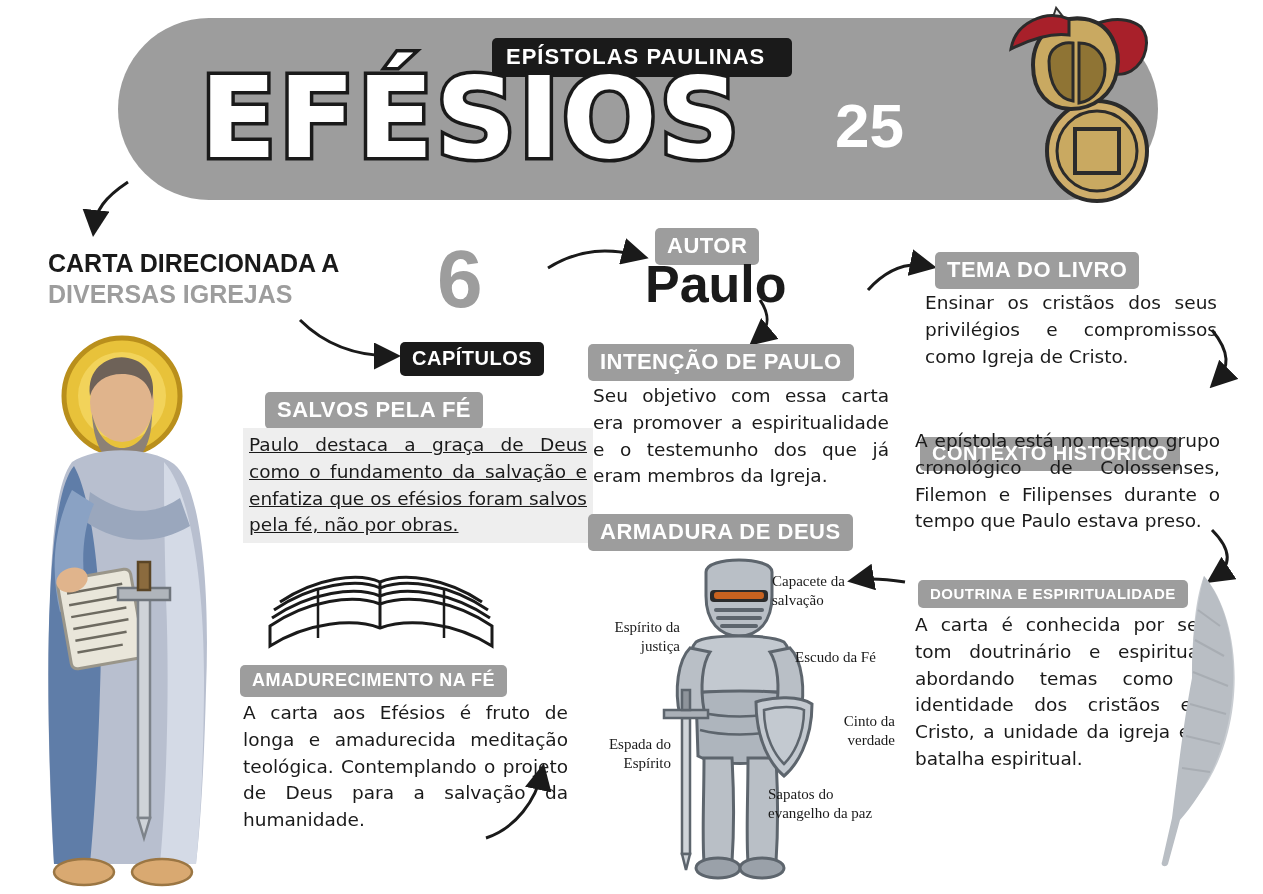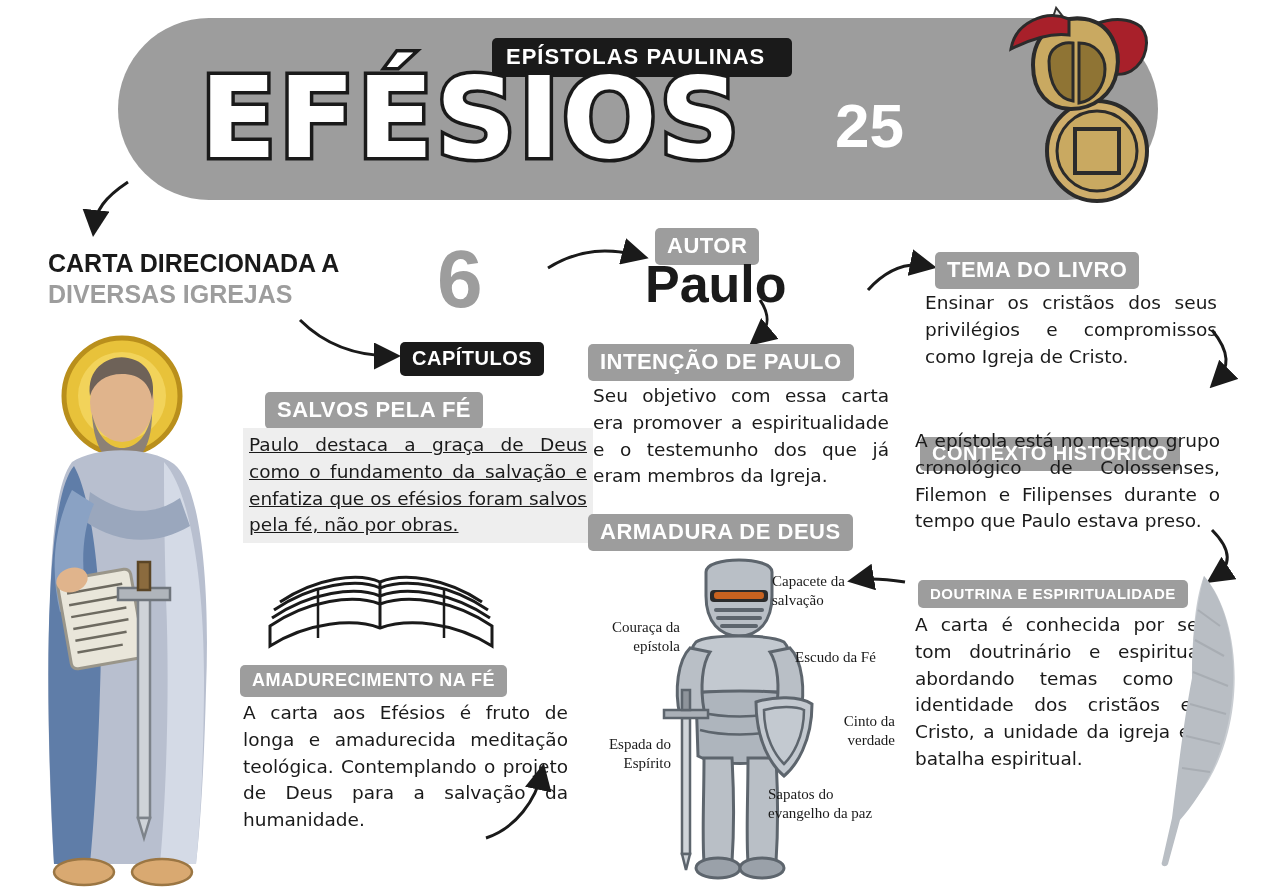--- a/index.html
+++ b/index.html
@@ -321,21 +321,21 @@
   <path d="M96 152 C114 146 140 146 152 154 C152 192 136 216 124 226 C112 216 96 192 96 152 Z" fill="#c3c9d0" stroke="#5d656d" stroke-width="3"></path>
   <path d="M104 160 C118 156 136 156 144 160 C144 188 132 206 124 214 C116 206 104 188 104 160 Z" fill="none" stroke="#5d656d" stroke-width="2.5"></path>
 
   <rect x="22" y="168" width="8" height="136" fill="#cfd4d9" stroke="#5d656d" stroke-width="2.5"></rect>
   <rect x="4" y="160" width="44" height="8" fill="#aab0b7" stroke="#5d656d" stroke-width="2.5"></rect>
   <rect x="22" y="140" width="8" height="20" fill="#8e949b" stroke="#5d656d" stroke-width="2.5"></rect>
   <polygon points="22,304 30,304 26,320" fill="#cfd4d9" stroke="#5d656d" stroke-width="2.5"></polygon>
 </svg>
 
 <div class="abs armor-label" id="armor-capacete">Capacete da salvação</div>
-<div class="abs armor-label" id="armor-couraca">Couraça da epístola</div>
+<div class="abs armor-label" id="armor-couraca">Espírito da justiça</div>
 <div class="abs armor-label" id="armor-escudo">Escudo da Fé</div>
 <div class="abs armor-label" id="armor-cinto">Cinto da verdade</div>
 <div class="abs armor-label" id="armor-espada">Espada do Espírito</div>
 <div class="abs armor-label" id="armor-sapatos">Sapatos do evangelho da paz</div>
 
 <div class="abs chip s22" id="tema-chip">TEMA DO LIVRO</div>
 <div class="abs para" id="tema-text">Ensinar os cristãos dos seus privilégios e compromissos como Igreja de Cristo.</div>
 
 <div class="abs chip s20" id="contexto-chip">CONTEXTO HISTÓRICO</div>
 <div class="abs para" id="contexto-text">A epístola está no mesmo grupo cronológico de Colossenses, Filemon e Filipenses durante o tempo que Paulo estava preso.</div>

